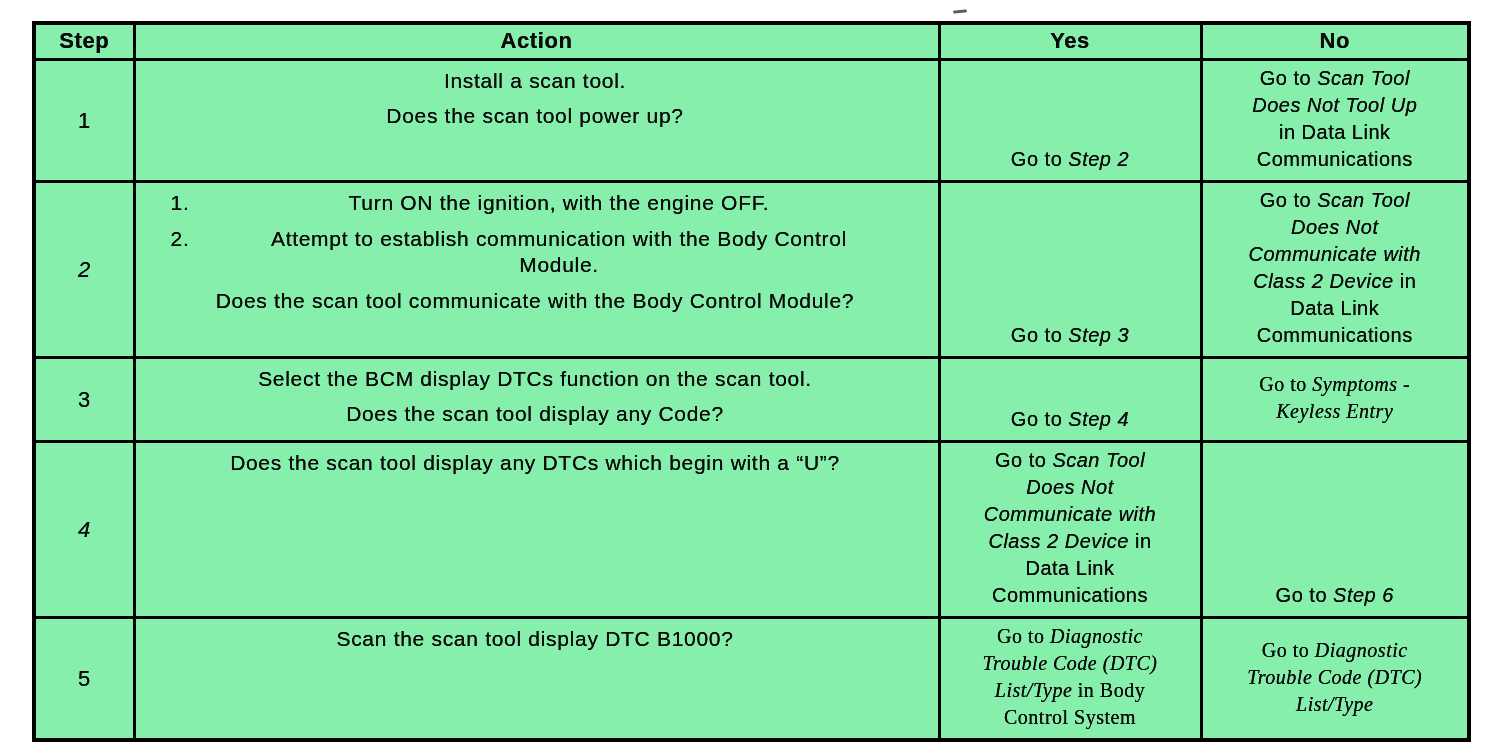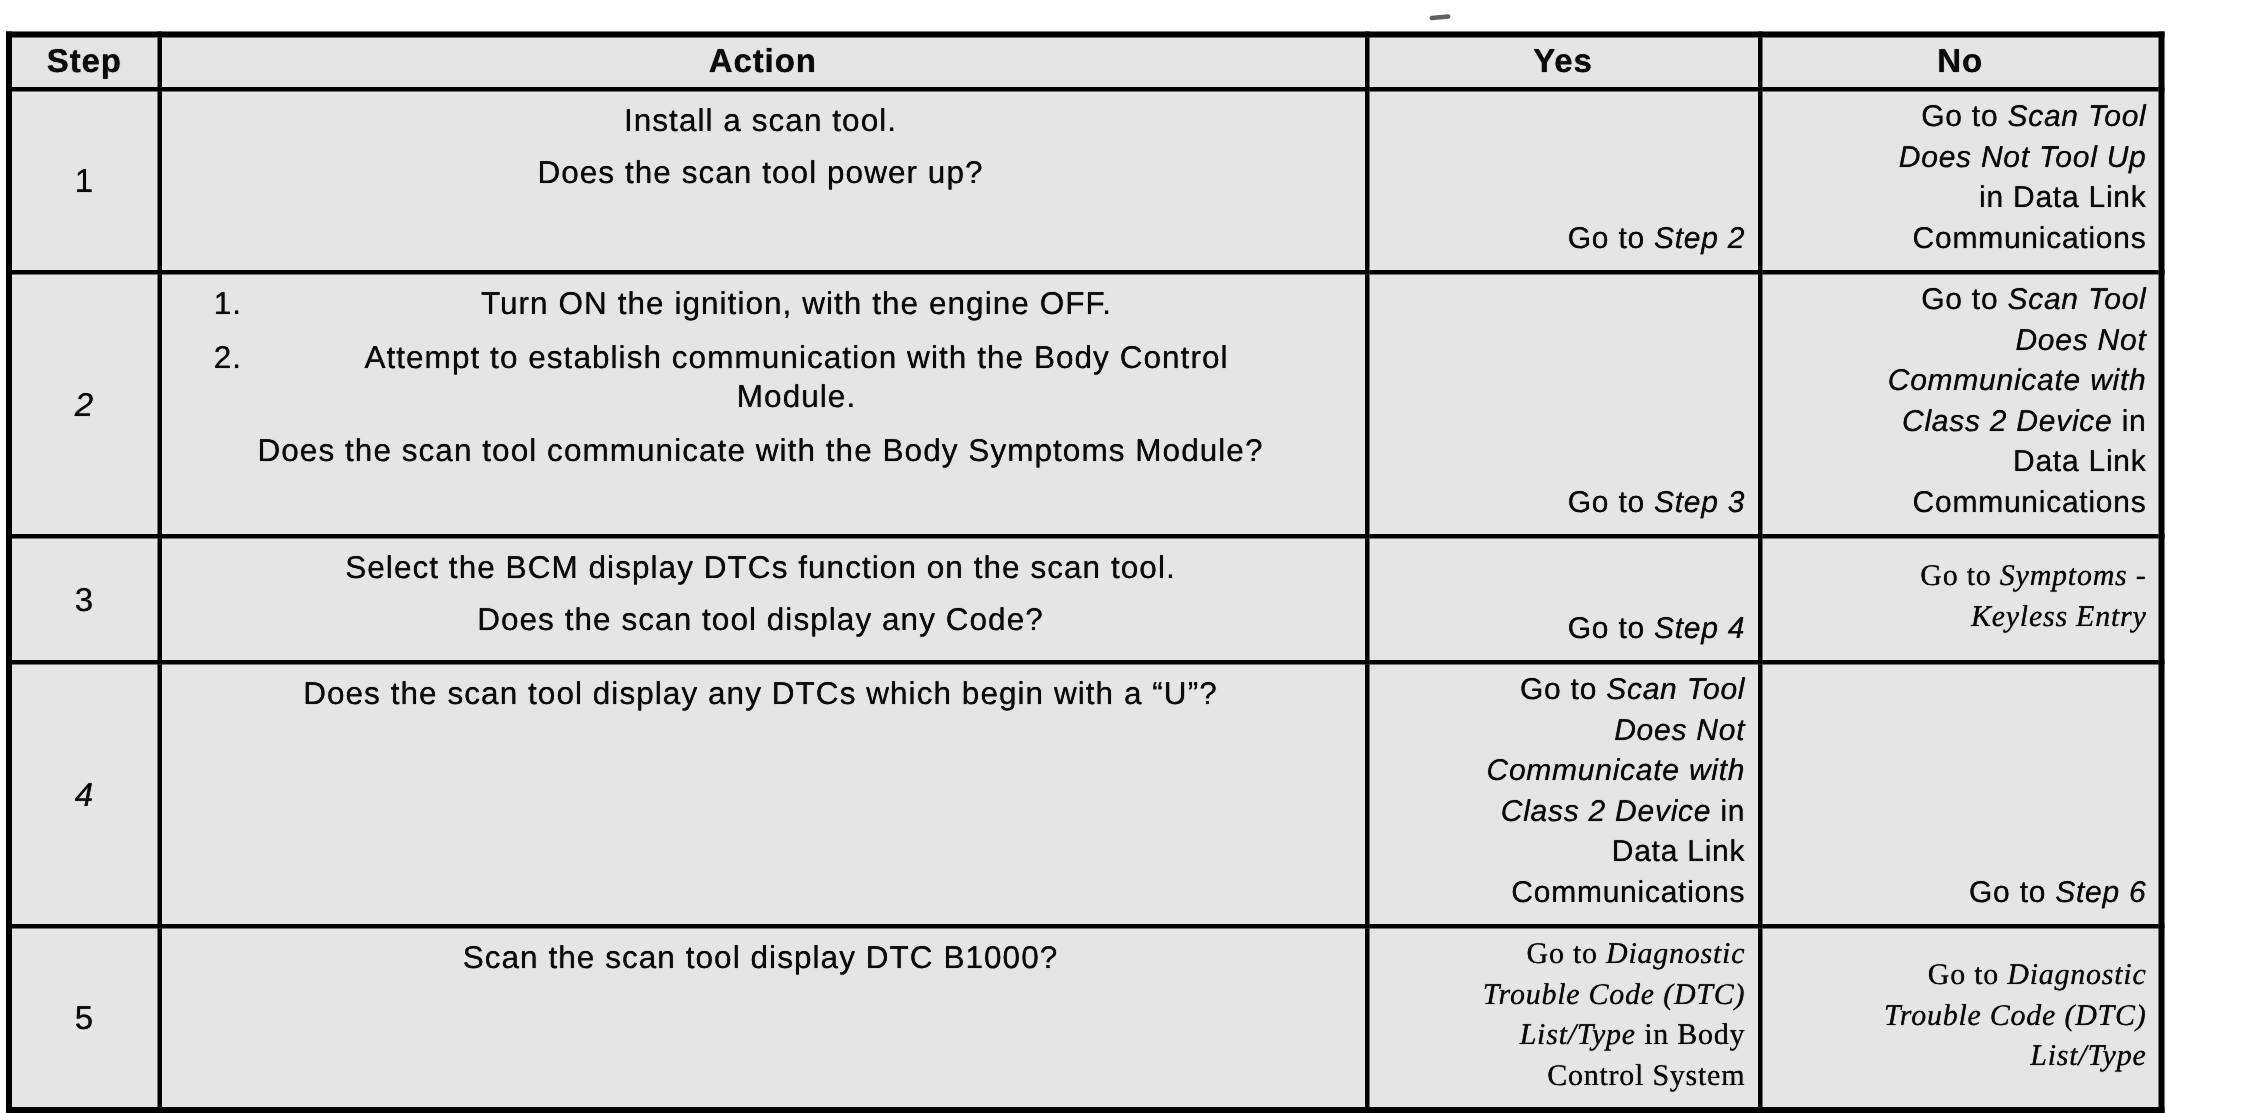--- a/index.html
+++ b/index.html
@@ -28,26 +28,26 @@
     top: 10px;
     width: 14px;
     height: 3px;
     background: #2a2a2a;
     border-radius: 2px;
     transform: rotate(-6deg);
     opacity: 0.75;
   }
   table.diag {
     position: absolute;
-    left: 4px;
+    left: 32px;
     top: 21px;
     width: 1435px;
     table-layout: fixed;
     border-collapse: collapse;
-    background: #e5e5e5;
+    background: #86efac;
   }
   table.diag, table.diag th, table.diag td {
     border: 3px solid #000000;
   }
   table.diag {
     border-width: 4px;
   }
   table.diag th {
     font-size: 22px;
     font-weight: bold;
@@ -84,21 +84,21 @@
   .para { margin: 0 0 9px 0; }
   .num-item {
     display: flex;
     padding-left: 19px;
     margin: 0 0 10px 0;
   }
   .num { flex: 0 0 29px; }
   .ntext { flex: 1 1 auto; }
 
   td.goto-cell {
-    text-align: right;
+    text-align: center;
     font-size: 20px;
     line-height: 27px;
     letter-spacing: 0.5px;
     padding: 4px 8px 7px 8px;
     text-shadow: 0 0 0.5px currentColor;
   }
   td.v-top    { vertical-align: top; }
   td.v-middle { vertical-align: middle; font-family: Liberation Serif, serif; }
   td.v-bottom { vertical-align: bottom; margin-left: 36px; }
   i { font-style: italic; }
@@ -138,21 +138,21 @@
           <td class="step-cell it">2</td>
           <td class="action-cell">
             <div class="num-item">
               <span class="num">1.</span>
               <span class="ntext">Turn ON the ignition, with the engine OFF.</span>
             </div>
             <div class="num-item">
               <span class="num">2.</span>
               <span class="ntext">Attempt to establish communication with the Body Control<br>Module.</span>
             </div>
-            <div class="para">Does the scan tool communicate with the Body Symptoms Module?</div>
+            <div class="para">Does the scan tool communicate with the Body Control Module?</div>
           </td>
           <td class="goto-cell v-bottom">Go to <i>Step 3</i></td>
           <td class="goto-cell v-top">Go to <i>Scan Tool</i><br><i>Does Not</i><br><i>Communicate with</i><br><i>Class 2 Device</i> in<br>Data Link<br>Communications</td>
         </tr>
         <tr class="r3">
           <td class="step-cell">3</td>
           <td class="action-cell">
             <div class="para">Select the BCM display DTCs function on the scan tool.</div>
             <div class="para">Does the scan tool display any Code?</div>
           </td>

